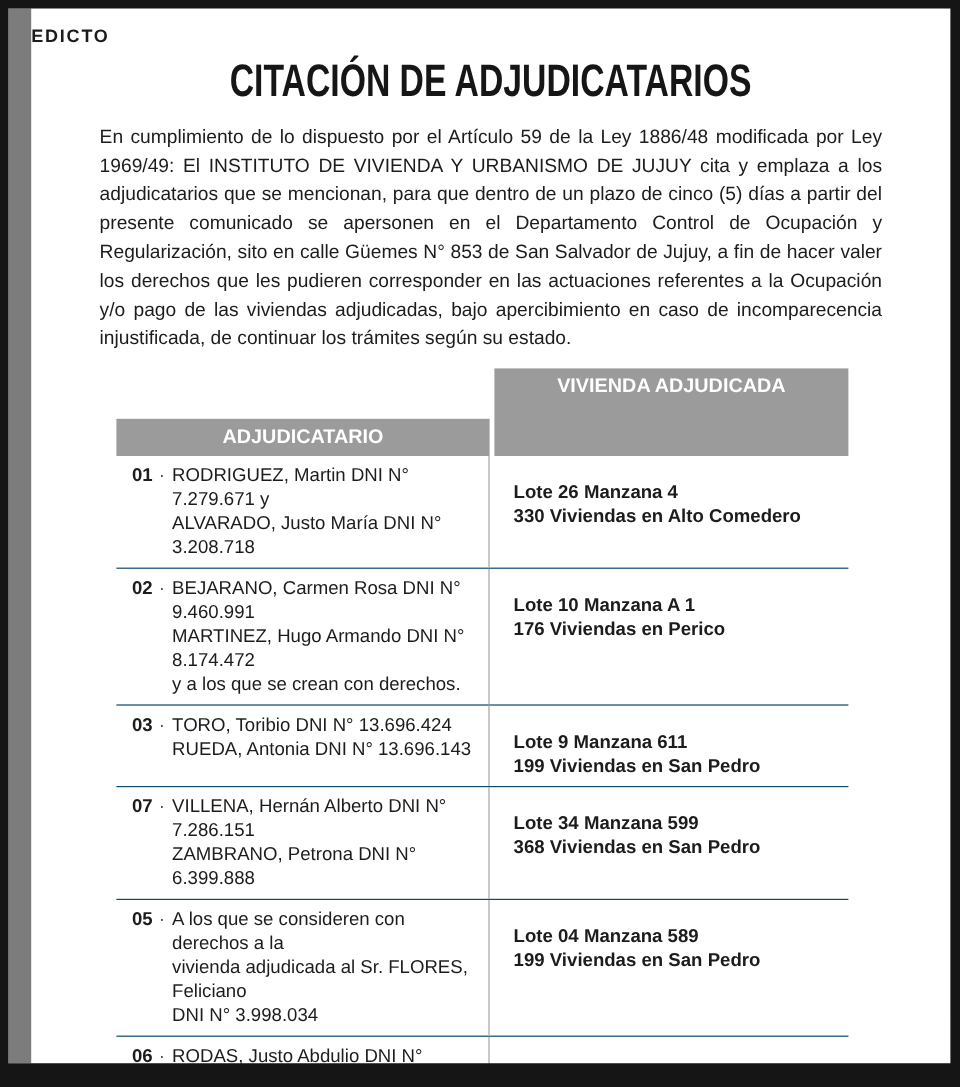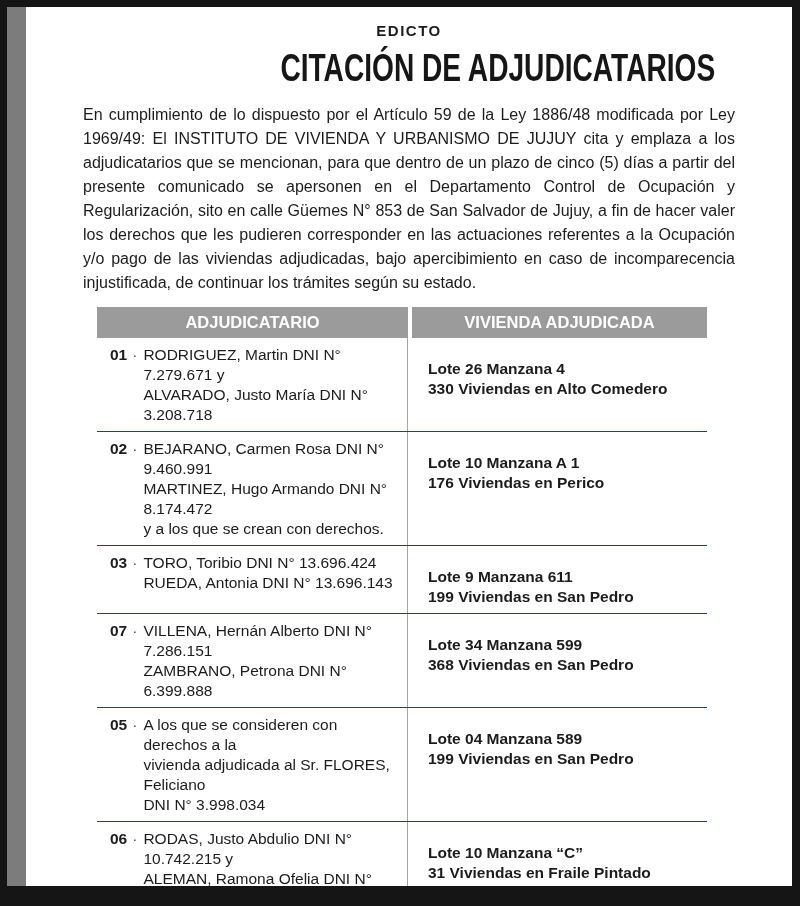--- a/index.html
+++ b/index.html
@@ -16,39 +16,39 @@
   }
   .scan-strip {
     position:absolute; left:7px; top:7px; width:19px; height:879px;
     background:#7c7c7c; z-index:2;
   }
   .content {
     position:absolute; left:26px; top:7px; width:766px; height:879px;
     background:#fff; z-index:1;
   }
   .kicker {
-    margin-top:15px; text-align:center;
+    margin-top:15px; text-align:left;
     font-size:15px; font-weight:bold; letter-spacing:1.5px; color:#1c1c1c;
   }
-  .title { margin-top:7px; text-align:right; }
+  .title { margin-top:7px; text-align:center; }
   .title-line {
     display:block; font-size:38px; line-height:44px; font-weight:bold; color:#161616;
   }
   .title-line > span { display:inline-block; transform:scaleX(.74); white-space:nowrap; }
   .body-par {
     width:652px; margin:13px auto 0;
     font-size:16px; line-height:24px; text-align:justify; color:#1c1c1c;
   }
   .table { width:610px; margin:12px 0 0 71px; font-size:15.5px; line-height:20px; }
   .thead { display:flex; gap:4px; }
   .th {
     background:#9b9b9b; color:#ffffff; font-weight:bold; font-size:16.5px;
     text-align:center; padding:5px 0 6px;
   }
-  .th1 { width:311px; } .th2 { flex:1; }
+  .th1 { width:311px;margin-top:42px; } .th2 { flex:1; }
   .tbody { border-bottom:1px solid #a5a5a5; }
   .trow { display:flex; }
   .trow + .trow { border-top:1px solid #0c4a6e; }
   .cell-adj {
     width:311px; box-sizing:border-box; border-right:1px solid #a5a5a5;
     padding:7px 6px 6px 13px; display:flex; align-items:flex-start;
   }
   .num { font-weight:bold; flex:0 0 auto; }
   .dot { flex:0 0 auto; padding:0 6px 0 5px; color:#4a4a4a; }
   .names { white-space:pre-line; }

